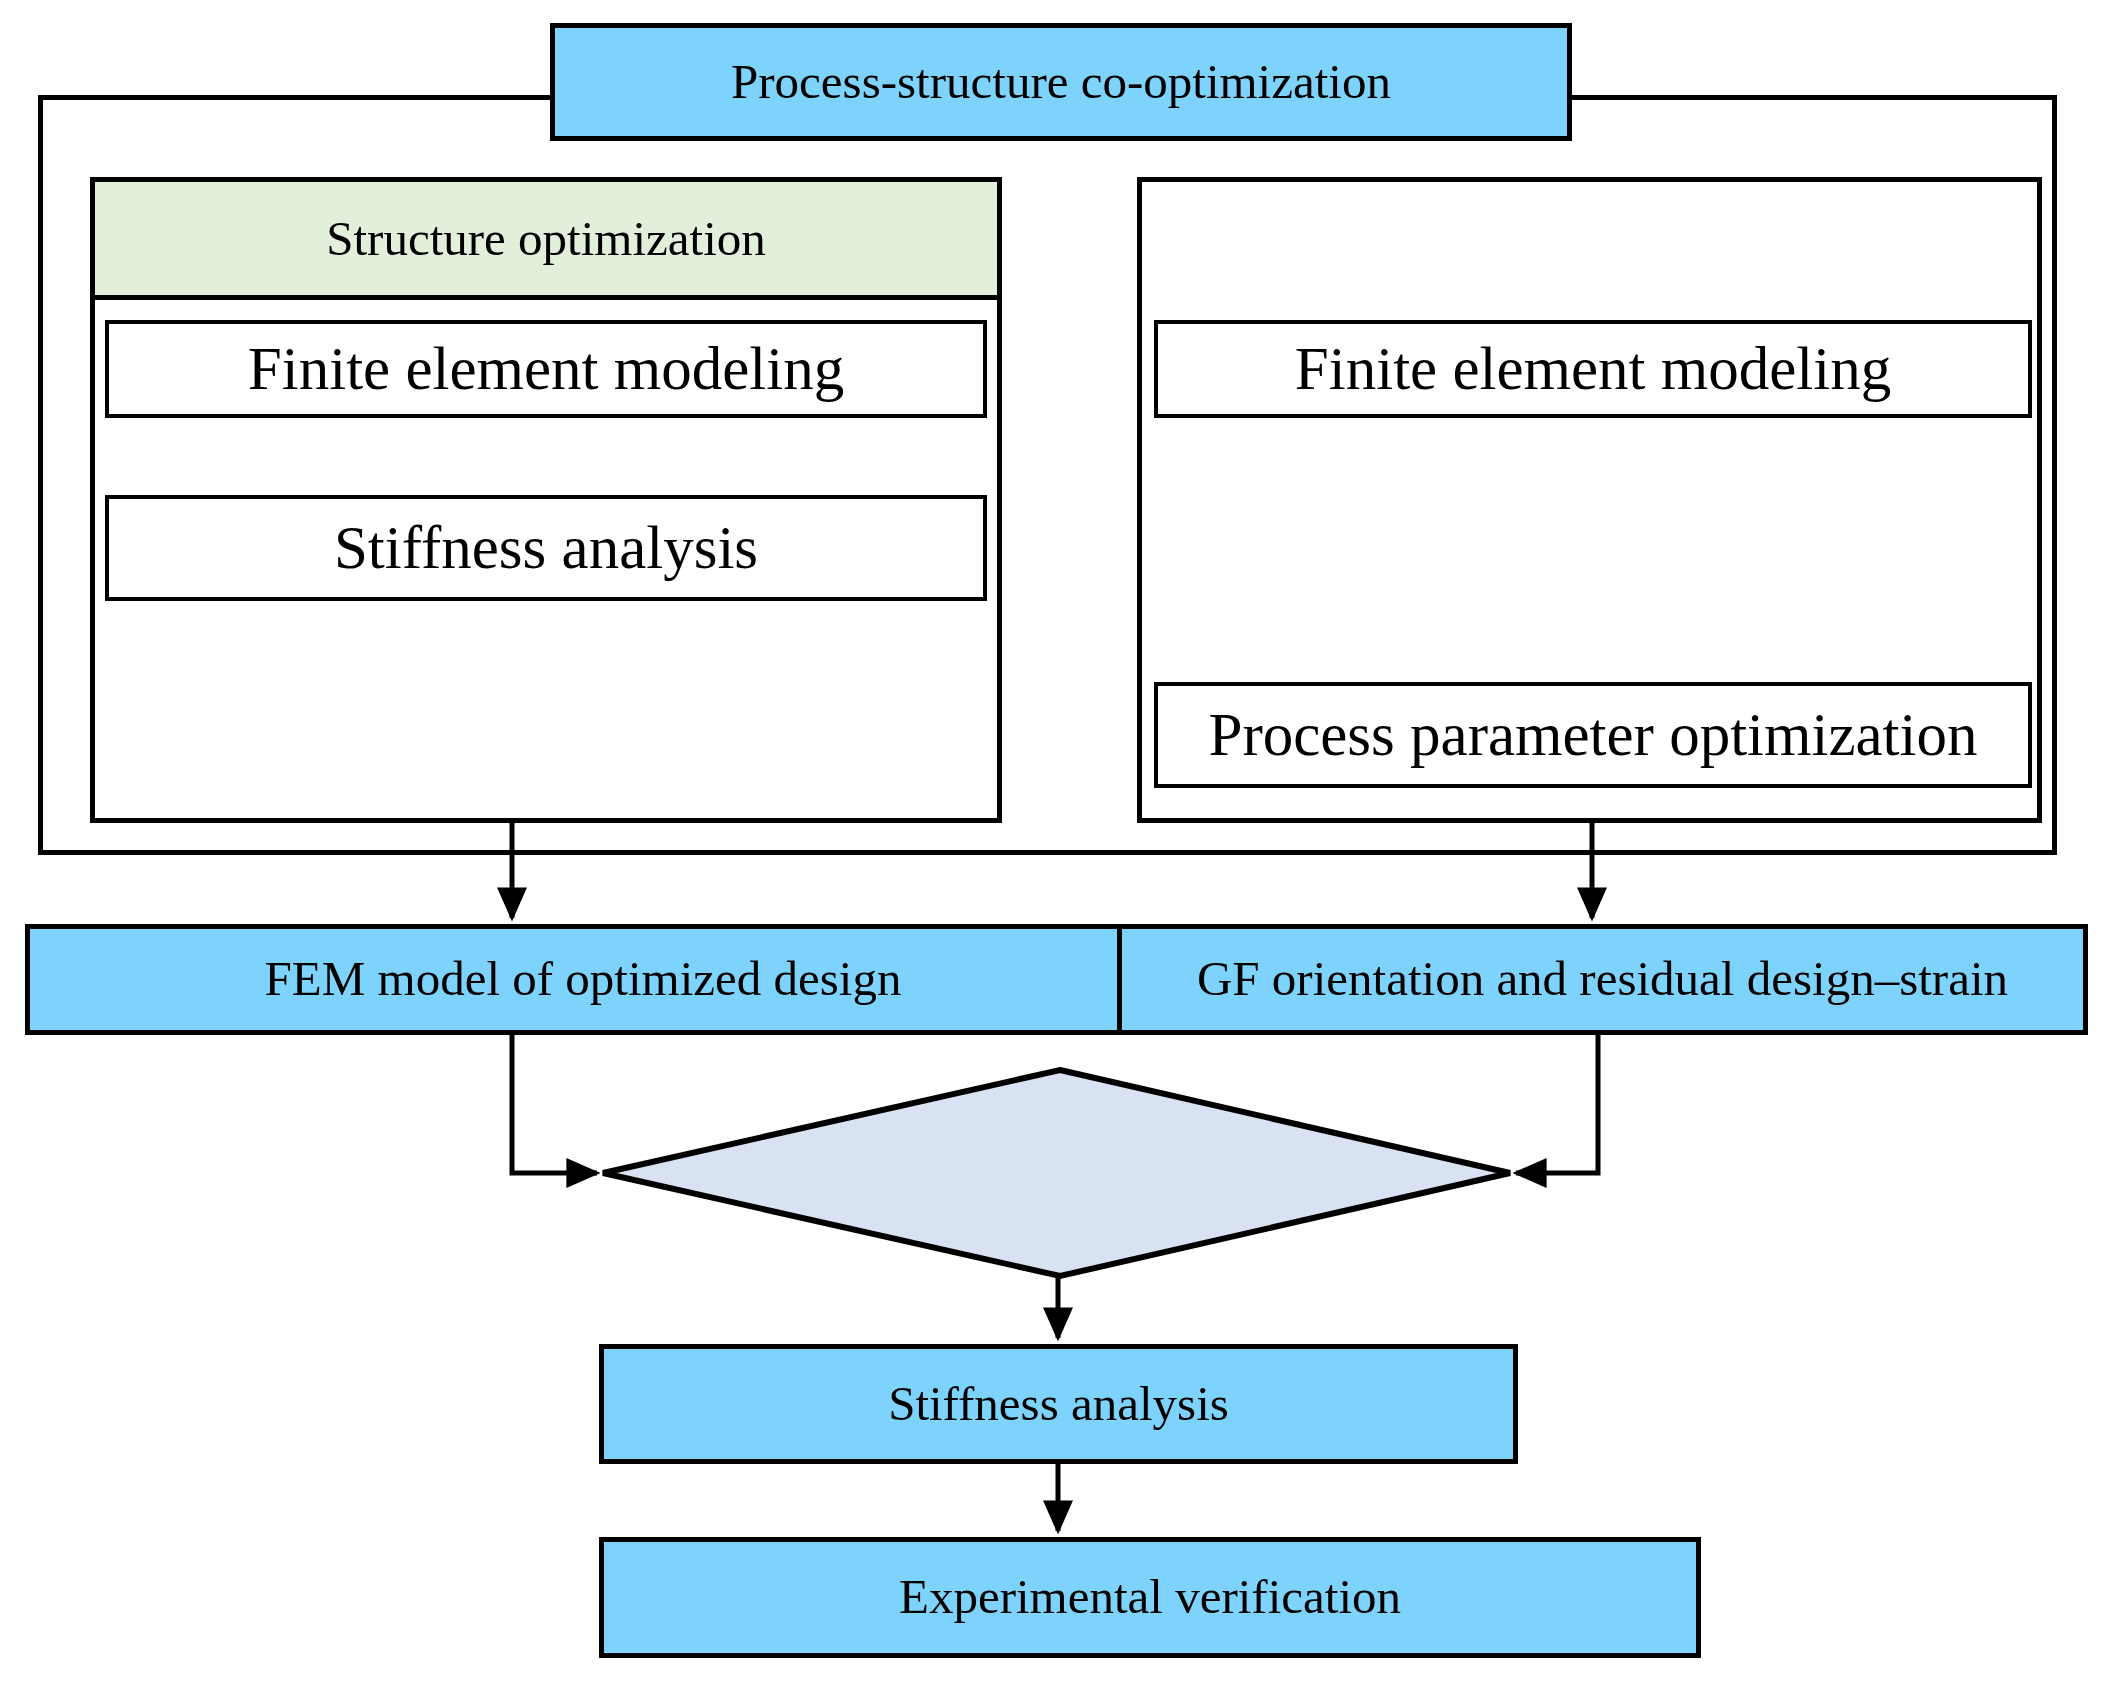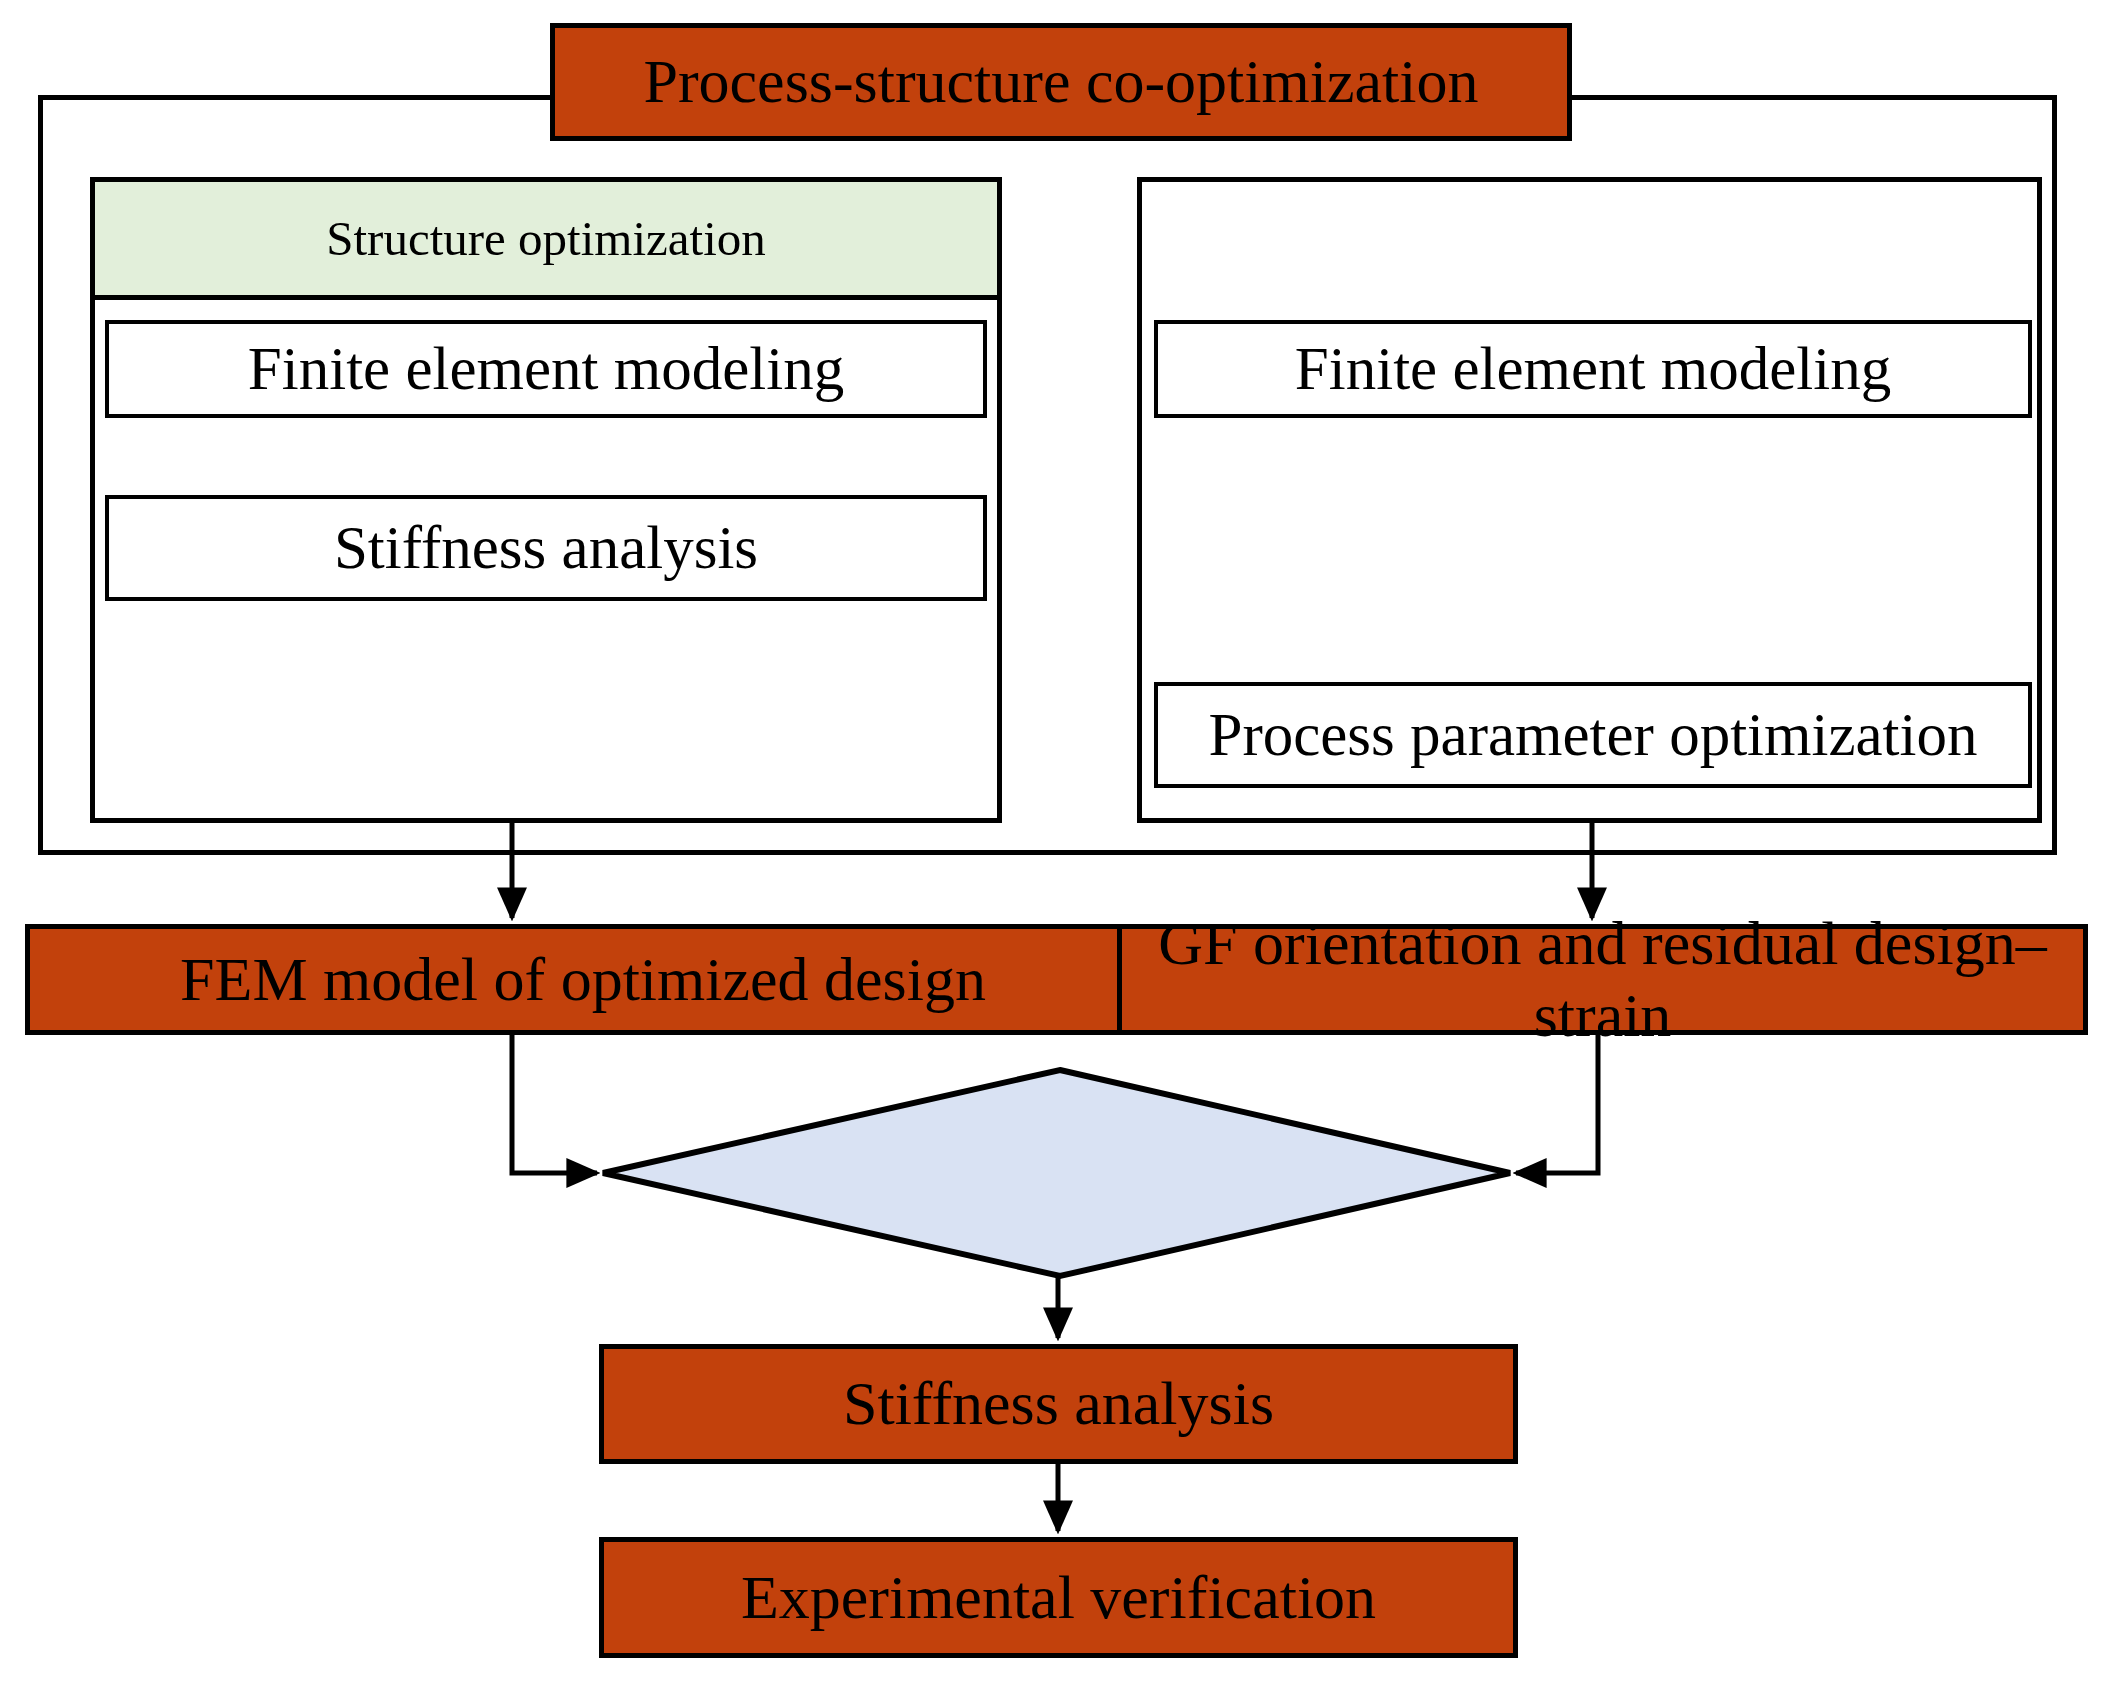--- a/index.html
+++ b/index.html
@@ -8,27 +8,27 @@
     width: 2107px;
     height: 1685px;
     background: var(--background, #ffffff);
     font-family: "Liberation Serif", "DejaVu Serif", serif;
     color: #000;
     overflow: hidden;
   }
   .box {
     position: absolute;
     box-sizing: border-box;
-    background: #c2410c;
+    background: #7dd3fc;
     border: 5px solid #000;
     display: flex;
     align-items: center;
     justify-content: center;
     text-align: center;
-    font-size: 62px;
+    font-size: 49px;
     line-height: 1.15;
     z-index: 3;
   }
   #outer-box {
     position: absolute;
     box-sizing: border-box;
     left: 38px; top: 95px; width: 2019px; height: 760px;
     border: 5px solid #000;
     background: transparent;
     z-index: 0;
@@ -63,21 +63,21 @@
     text-align: center; font-size: 61px;
   }
   .step.row1 { top: 138px; height: 98px; }
   .step.row2 { top: 313px; height: 106px; }
   .step.row3 { top: 500px; height: 106px; }
   #structure-panel .step { left: 10px;  width: 882px; }
   #process-panel   .step { left: 12px;  width: 878px; }
   #fem-box { left: 25px;   top: 924px; width: 1116px; height: 111px; }
   #gf-box  { left: 1117px; top: 924px; width: 971px; height: 111px; }
   #stiffness-box    { left: 599px; top: 1344px; width: 919px; height: 120px; }
-  #verification-box { left: 599px; top: 1537px; width: 919px; height: 121px; }
+  #verification-box { left: 599px; top: 1537px; width: 1102px; height: 121px; }
   #connector-layer {
     position: absolute;
     left: 0; top: 0;
     z-index: 1;
   }
   .connector {
     stroke: var(--line, #000000);
     stroke-width: 5;
     fill: none;
   }

